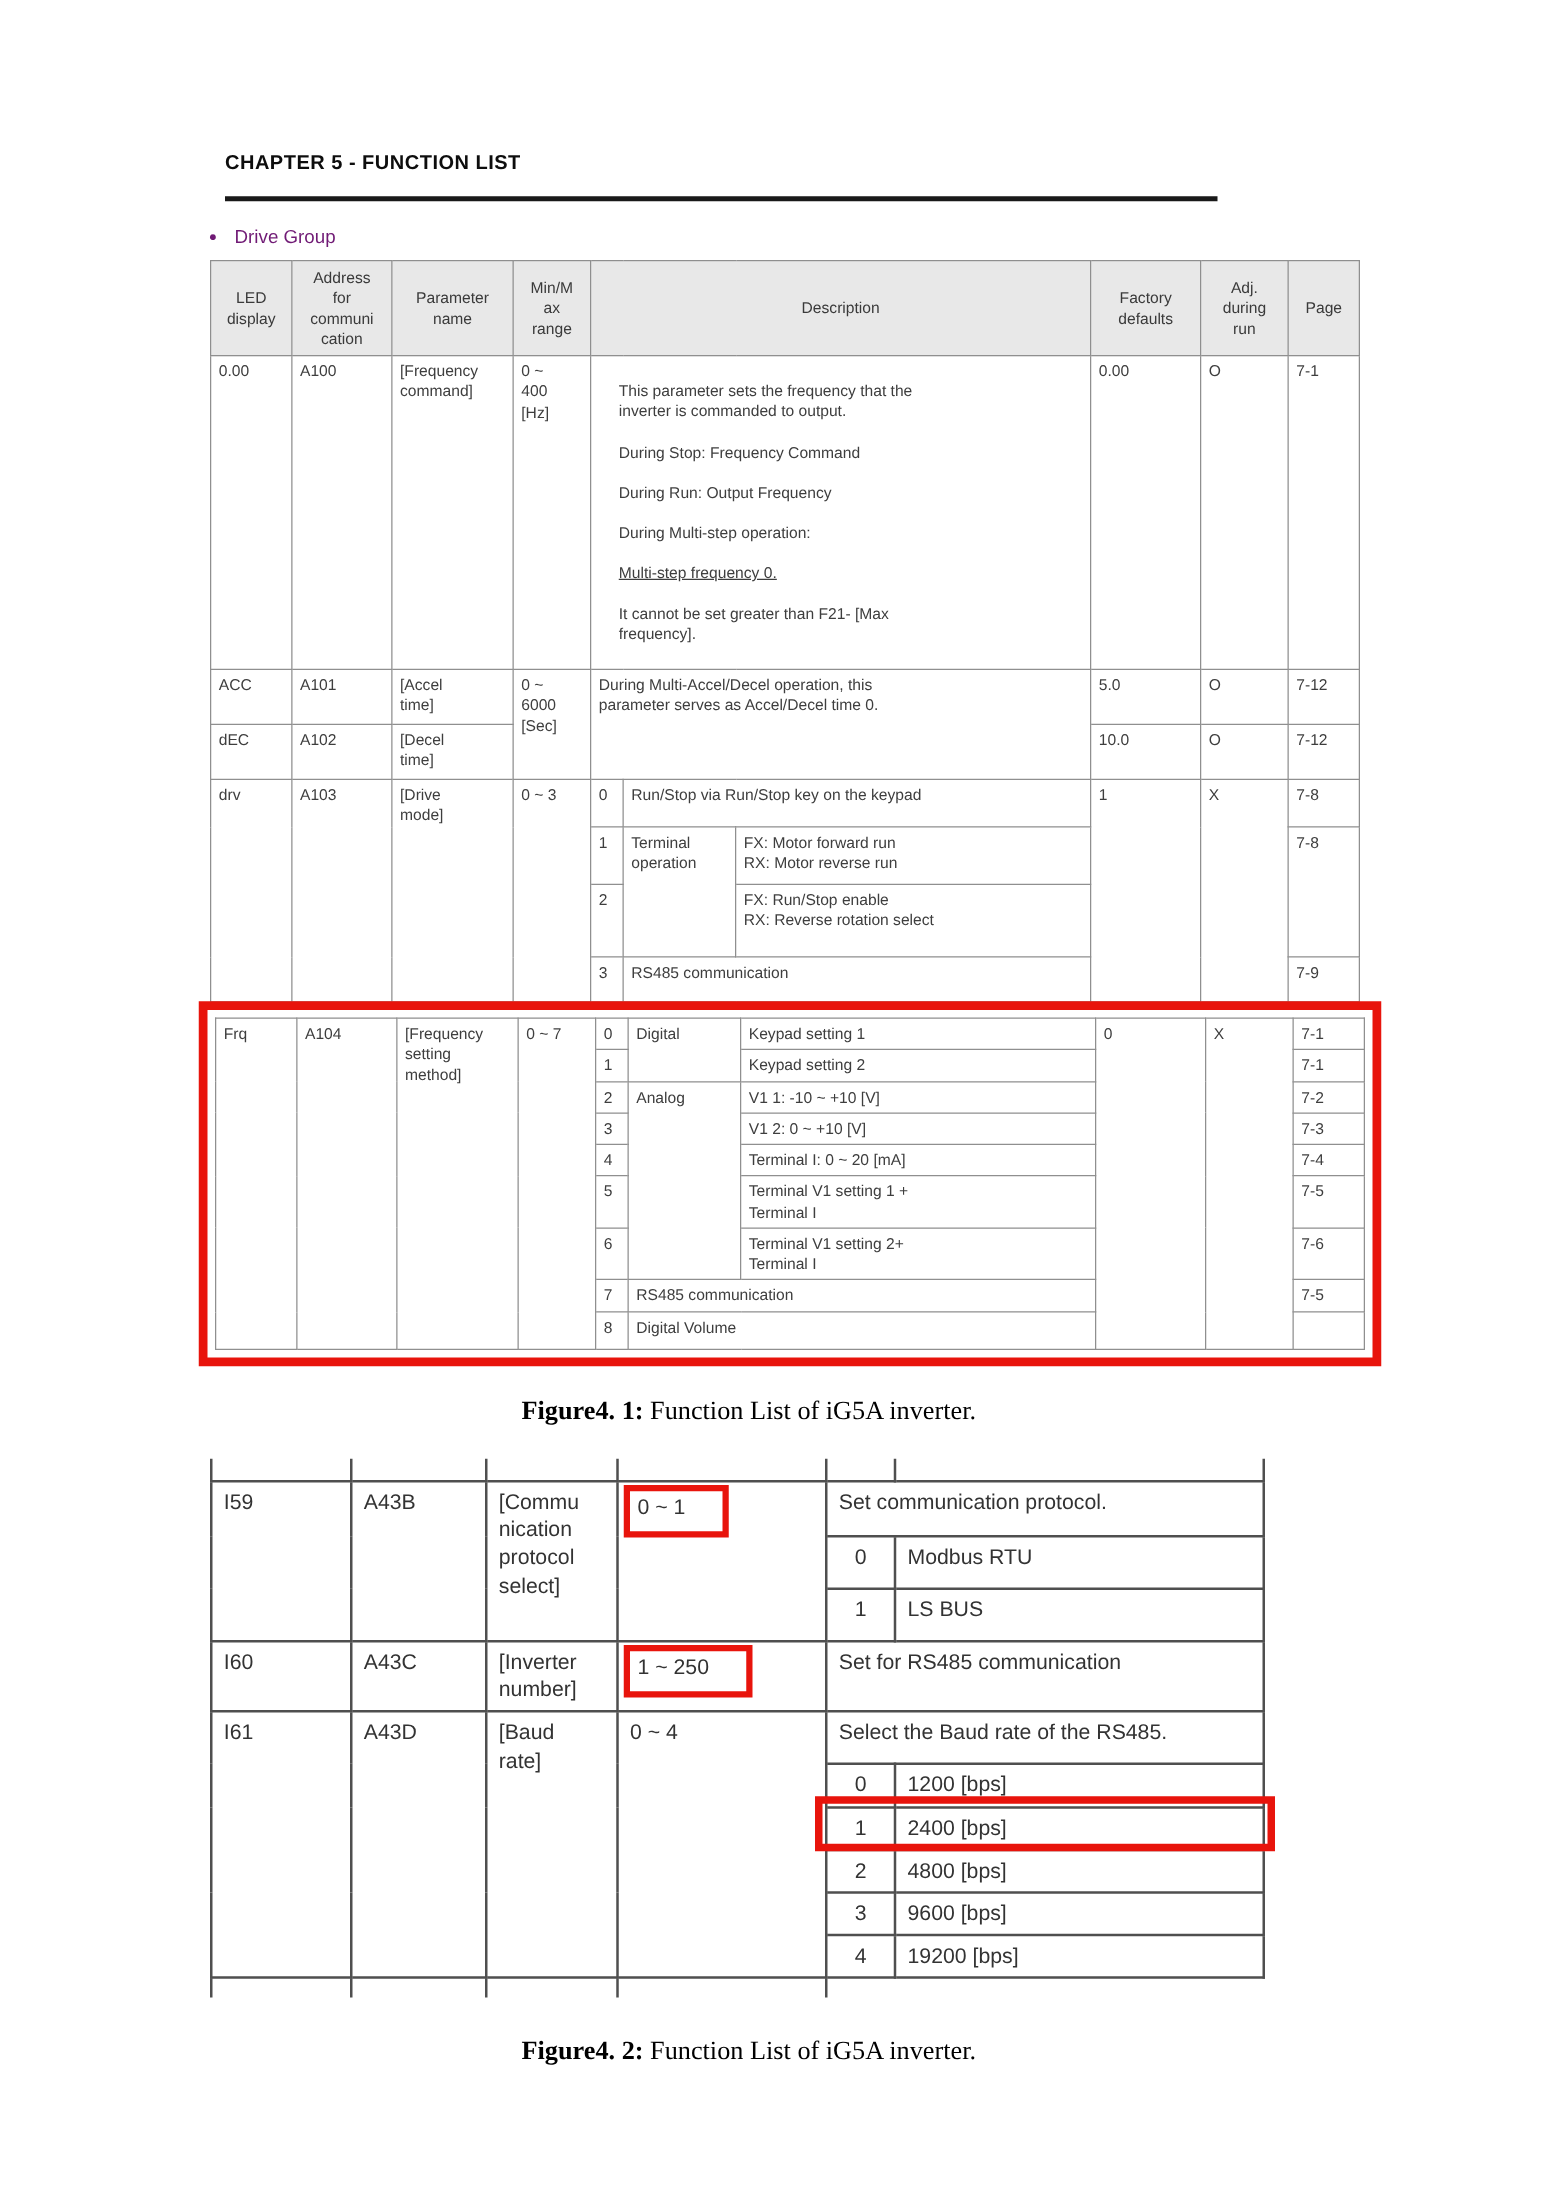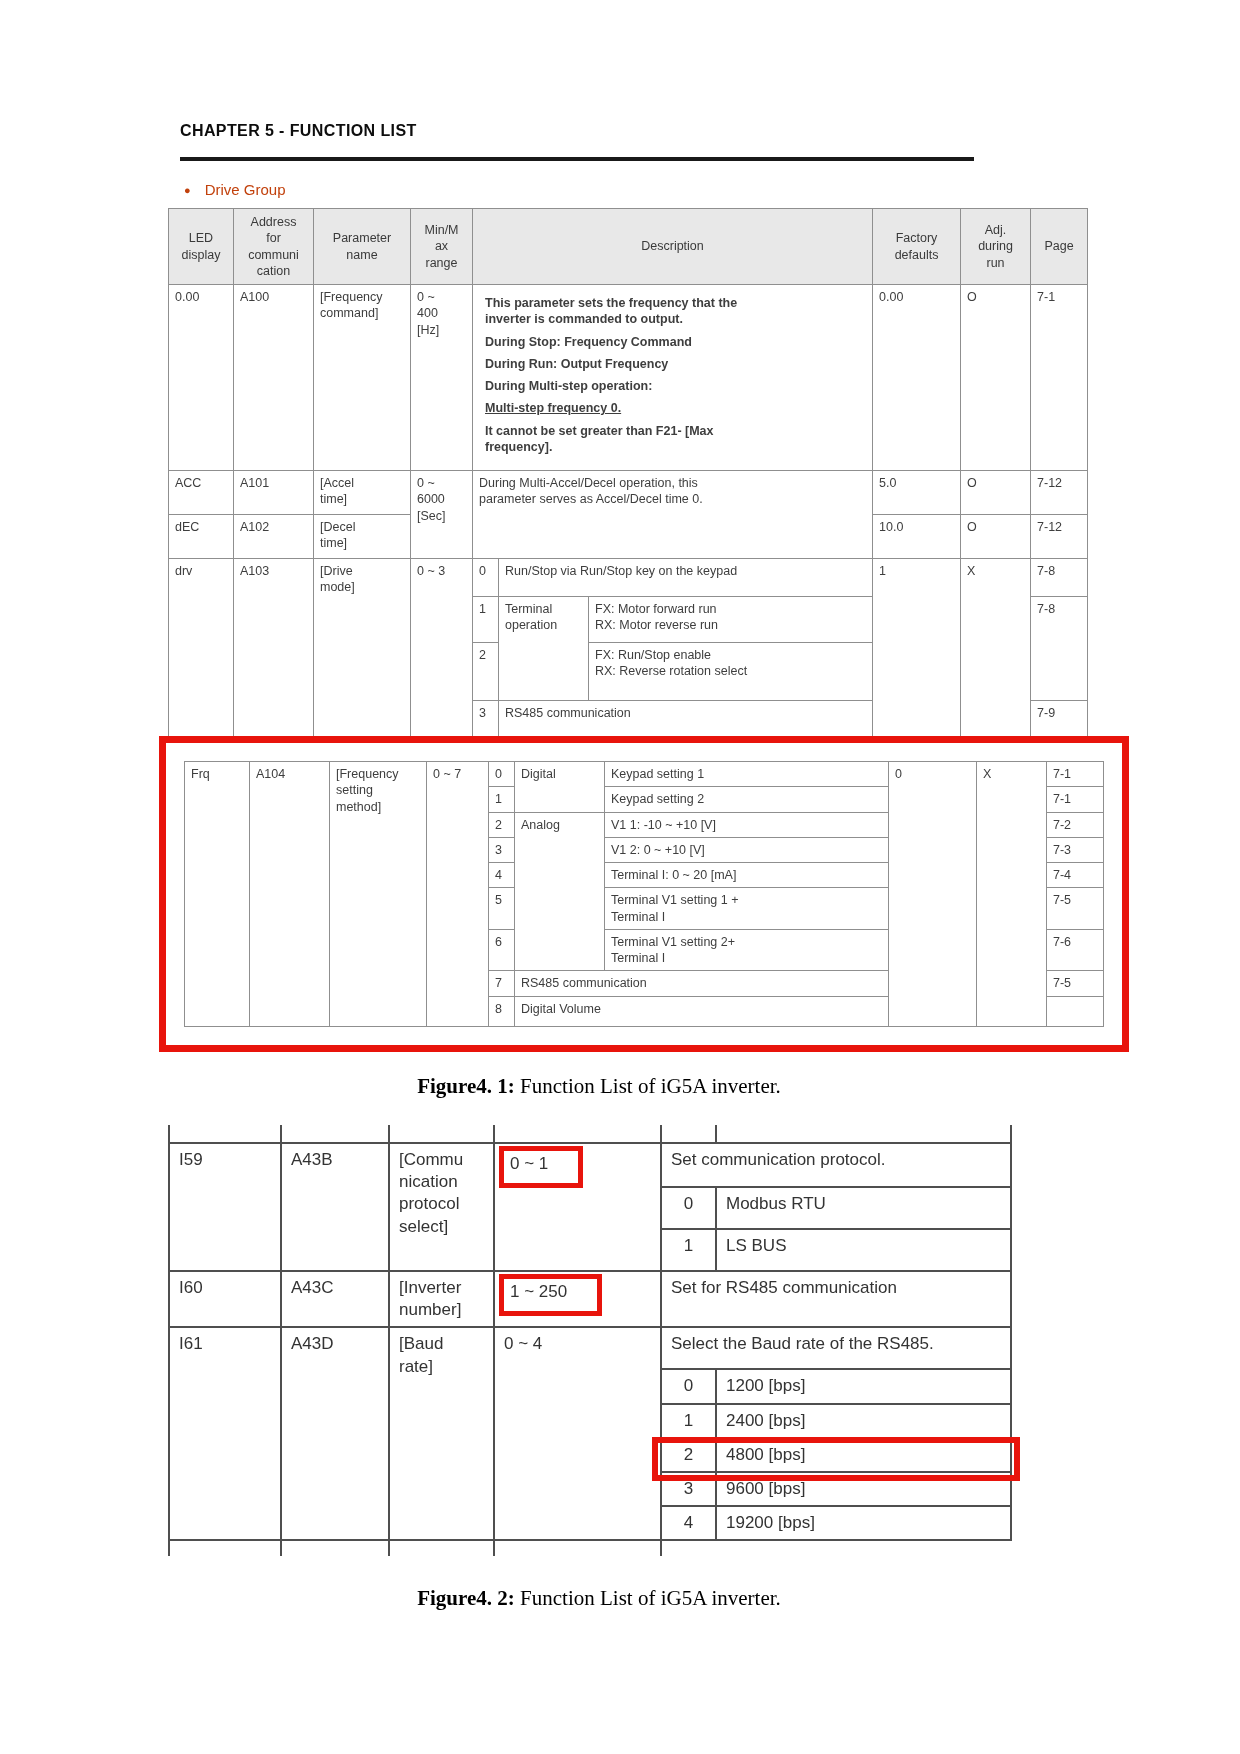--- a/index.html
+++ b/index.html
@@ -6,35 +6,35 @@
   .page {
     position:relative; width:1240px; height:1754px; background:#ffffff;
     font-family:"Liberation Sans", sans-serif; overflow:hidden;
     --hl:#e8140c; --hdr:#e8e8e8;
   }
   .title {
     position:absolute; left:180px; top:122px;
     font-size:16px; font-weight:bold; color:#0d0d0d; letter-spacing:0.4px;
   }
   .rule { position:absolute; left:180px; top:157px; width:794px; height:4px; background:#191919; }
-  .bullet-line { position:absolute; left:184px; top:181px; font-size:15px; color:#c2410c; }
+  .bullet-line { position:absolute; left:167px; top:181px; font-size:15px; color:#701a75; }
   .bullet-glyph { display:inline-block; font-size:11px; margin-right:14px; vertical-align:1px; }
   .content { position:absolute; left:168px; top:208px; width:960px; }
 
   table { border-collapse:collapse; table-layout:fixed; }
   .t1 { width:919px; font-size:12.5px; color:#3e3e3e; line-height:1.3; }
   .t1 th, .t1 td { border:1px solid #8f8f8f; padding:4px 6px; vertical-align:top; text-align:left; word-wrap:break-word; }
   .t1 th { background:var(--hdr); text-align:center; vertical-align:middle; font-weight:normal; padding:4px 2px; color:#3a3a3a; }
   .pre { white-space:pre-line; }
   .num { text-align:center; vertical-align:middle; padding:2px 1px; }
   .mid { vertical-align:middle; }
   .u { text-decoration:underline; }
-  .desc-cell div { margin:6px;font-weight:bold; }
-
-  .red-section { display:inline-block; border:7px solid var(--hl); padding:18px; margin:-1px 0 0 -9px; }
+  .desc-cell div { margin:16px; }
+
+  .red-section { display:inline-block; border:7px solid var(--hl); padding:6px; margin:-1px 0 0 -9px; }
   .red-section .t1 { width:919px; }
 
   .caption { width:862px; text-align:center; font-family:"Liberation Serif", serif; font-size:21px; color:#000; margin-top:18px; }
   .caption .b { font-weight:bold; }
 
   .t2 { width:842px; font-size:17px; color:#333333; line-height:1.3; margin-top:26px; }
   .t2 td { border:2px solid #4f4f4f; padding:5px 9px; vertical-align:top; word-wrap:break-word; }
   .t2 tr.stubt td { border-top:none; }
   .t2 tr.stubb td { border-top:none; border-bottom:none; }
   .t2 tr.stubb td.open { border:none; }

